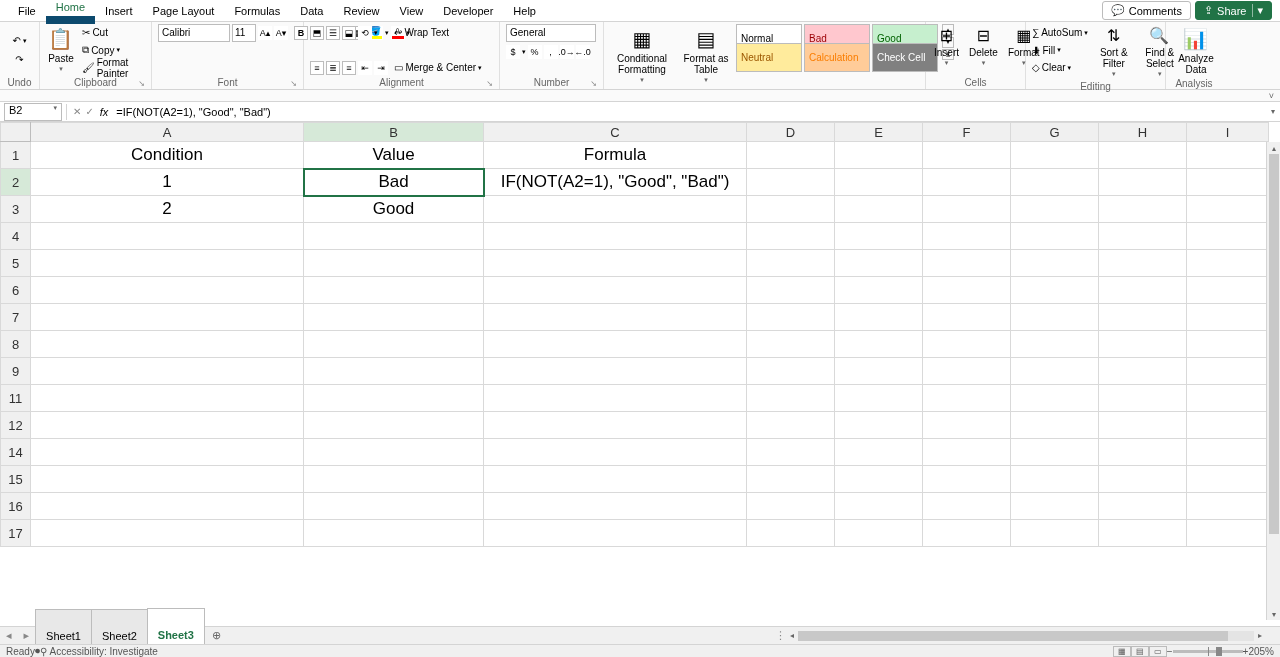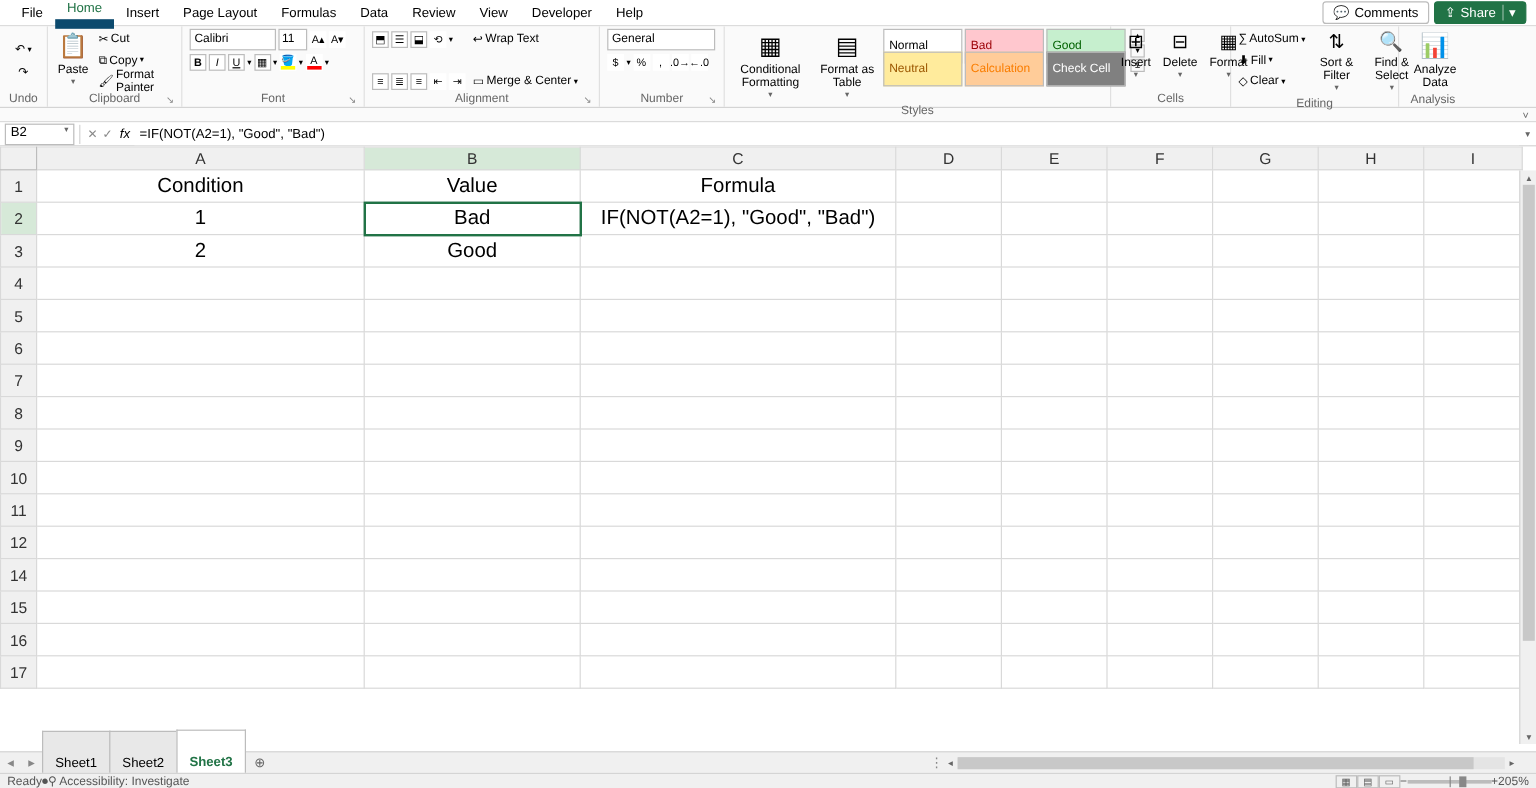--- a/index.html
+++ b/index.html
@@ -167,21 +167,21 @@
         <div class="hrow">
             <span>🖌</span>
             <span>Format Painter</span>
           </div>
       </div>
     </div>
     <div class="group-label"><span>Clipboard</span><span class="launcher">↘</span></div>
   </div>
 
   <div class="group" style="width:152px">
-    <div class="group-body" style="flex-direction:column">
+    <div class="group-body" style="flex-direction:row">
       <div class="hrow">
         <input class="fontname" value="Calibri" style="">
         <input class="fontsize" value="11" style="">
         <span class="smallic noborder">A▴</span>
         <span class="smallic noborder">A▾</span>
       </div>
       <div class="hrow">
         <span class="smallic" style="font-weight:bold">B</span>
         <span class="smallic" style="font-style:italic">I</span>
         <span class="smallic" style="text-decoration:underline">U</span>
@@ -266,21 +266,20 @@
         <div class="style-cell style-neutral">Neutral</div>
         <div class="style-cell style-calc">Calculation</div>
         <div class="style-cell style-check">Check Cell</div>
       </div>
       <div class="styles-arrows">
         <div>▴</div>
         <div>▾</div>
         <div>⊻</div>
       </div>
     </div>
-    <div class="group-label">Styles</div>
   </div>
 
   <div class="group" style="width:100px">
     <div class="group-body">
       <div class="vbtn">
           <span class="ic">⊞</span>
           <span>Insert</span>
           <span class="drop">▾</span>
         </div>
       <div class="vbtn">
@@ -475,32 +474,20 @@
           <td class="cell"></td>
           <td class="cell"></td>
           <td class="cell"></td>
           <td class="cell"></td>
           <td class="cell"></td>
           <td class="cell"></td>
           <td class="cell"></td>
           <td class="cell"></td>
         </tr>
   <tr>
-          <th class="rowhdr">10</th>
-          <td class="cell"></td>
-          <td class="cell"></td>
-          <td class="cell"></td>
-          <td class="cell"></td>
-          <td class="cell"></td>
-          <td class="cell"></td>
-          <td class="cell"></td>
-          <td class="cell"></td>
-          <td class="cell"></td>
-        </tr>
-  <tr>
           <th class="rowhdr">11</th>
           <td class="cell"></td>
           <td class="cell"></td>
           <td class="cell"></td>
           <td class="cell"></td>
           <td class="cell"></td>
           <td class="cell"></td>
           <td class="cell"></td>
           <td class="cell"></td>
           <td class="cell"></td>

